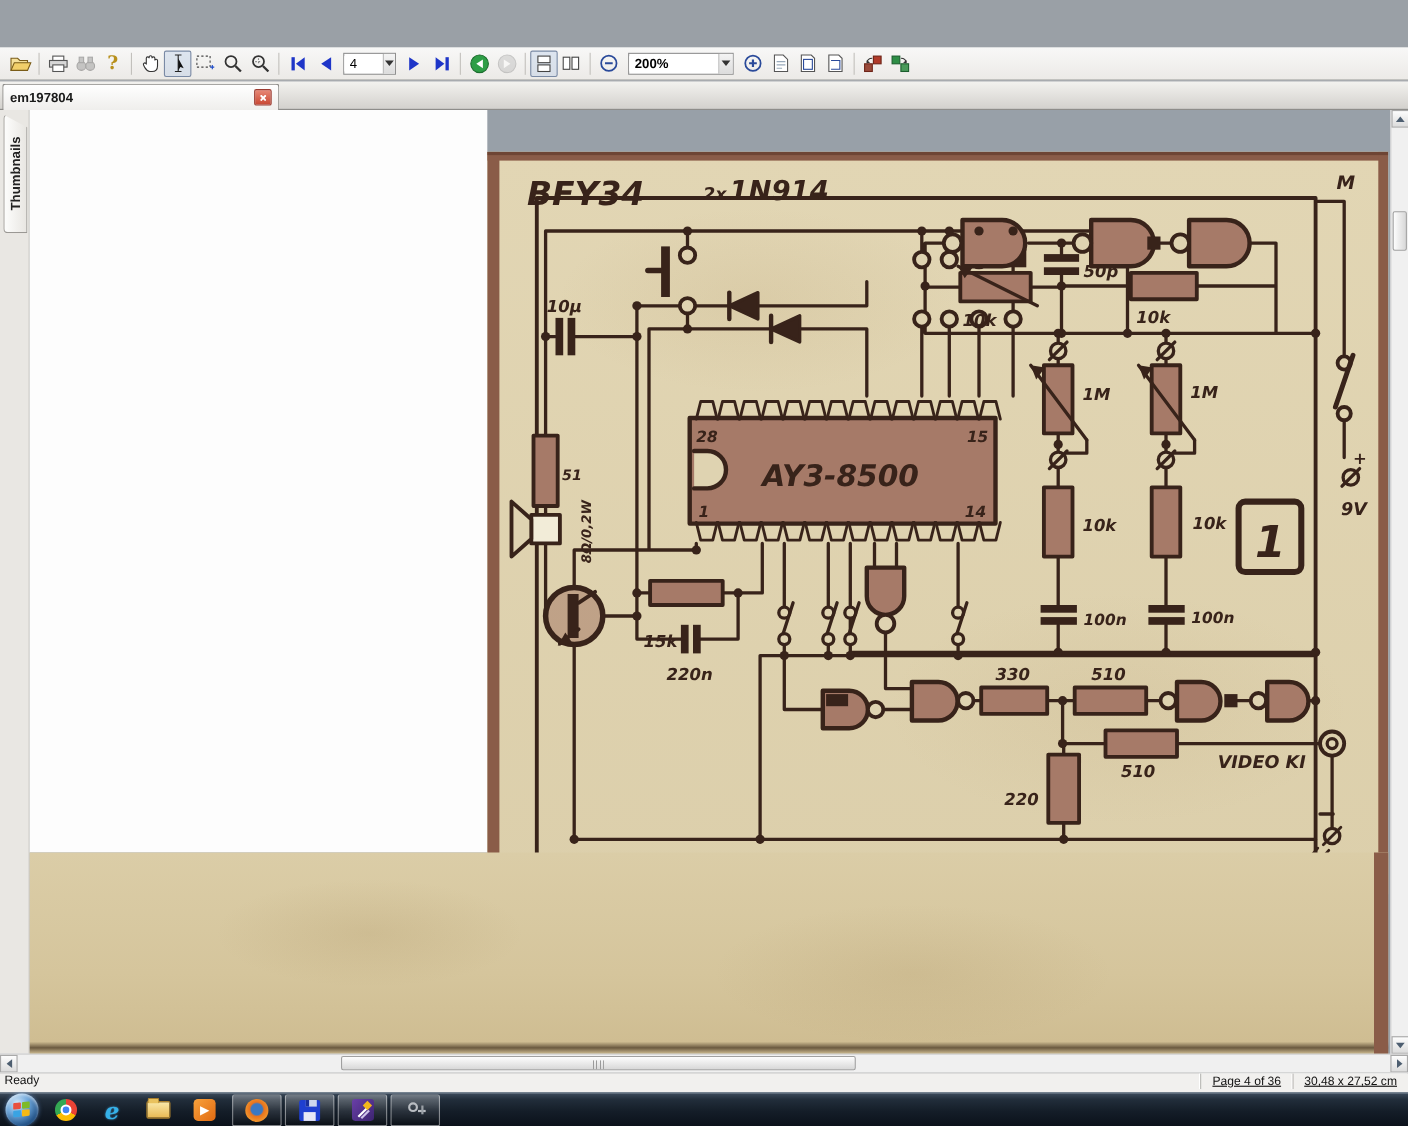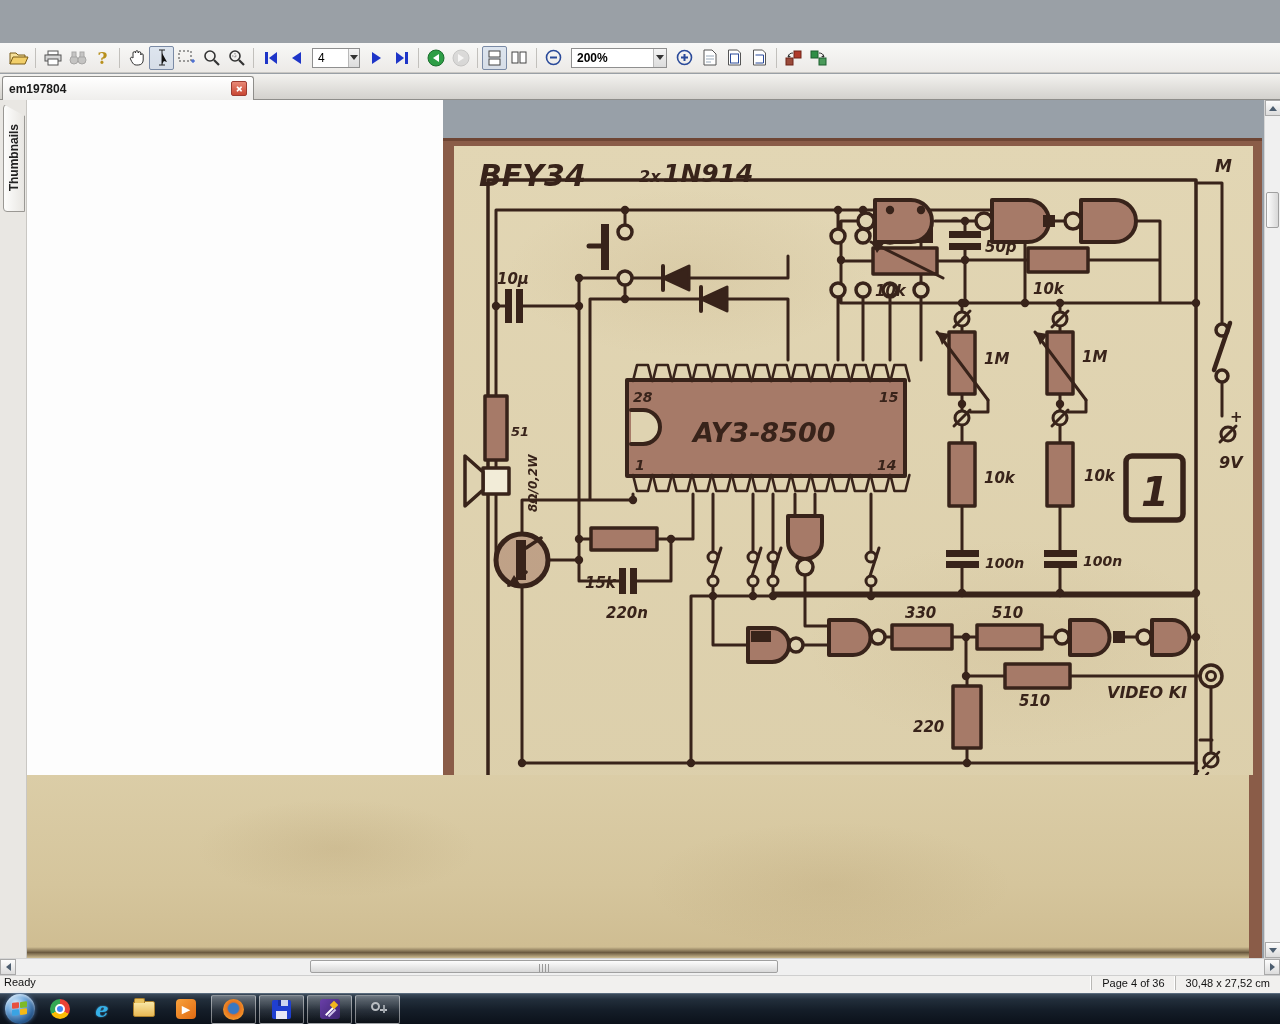--- a/index.html
+++ b/index.html
@@ -100,21 +100,21 @@
   .hthumb { position:absolute; left:310px; top:1px; width:468px; height:13px;
     background:linear-gradient(180deg,#fdfdfd,#d8d8d8); border:1px solid #a0a0a0; border-radius:2px; }
   .grip { position:absolute; left:50%; top:3px; width:10px; height:8px; transform:translateX(-50%);
     background:repeating-linear-gradient(90deg,#9a9a9a 0 1px,transparent 1px 3px); }
 
   
   .statusbar { position:absolute; left:0; top:975px; width:1280px; height:18px; background:#f1f0ee;
     border-top:1px solid #cfcfcf; display:flex; align-items:flex-start; font-size:11px; color:#111; }
   .sb-ready { padding-left:4px; flex:1; }
   .sb-pane { padding:0 10px; height:14px; display:flex; align-items:center;
-    border-left:1px solid #b9b8b5; box-shadow:-1px 0 0 #fff; }
+    border-left:1px solid #b9b8b5; box-shadow:-1px 0 0 #fff;text-decoration:underline; }
 
   
   .taskbar { position:absolute; left:0; top:993px; width:1280px; height:31px;
     background:linear-gradient(180deg,#3b4a5a 0%,#222e3b 18%,#141d28 55%,#0b111a 100%);
     border-top:1px solid #5a6b7d; display:flex; align-items:center; }
   .orb { width:30px; height:30px; border-radius:50%; margin:0 8px 0 5px; position:relative; flex:0 0 auto;
     background:radial-gradient(circle at 35% 30%, #d5e9fa 0%, #6fa8dc 35%, #27578c 70%, #0e2b4e 100%);
     box-shadow:inset 0 2px 3px rgba(255,255,255,.6), 0 0 4px rgba(120,180,255,.5); }
   .flag { position:absolute; left:7px; top:8px; width:16px; height:14px; transform:skewY(-6deg); }
   .flag i { position:absolute; width:7px; height:6px; border-radius:1px; }

